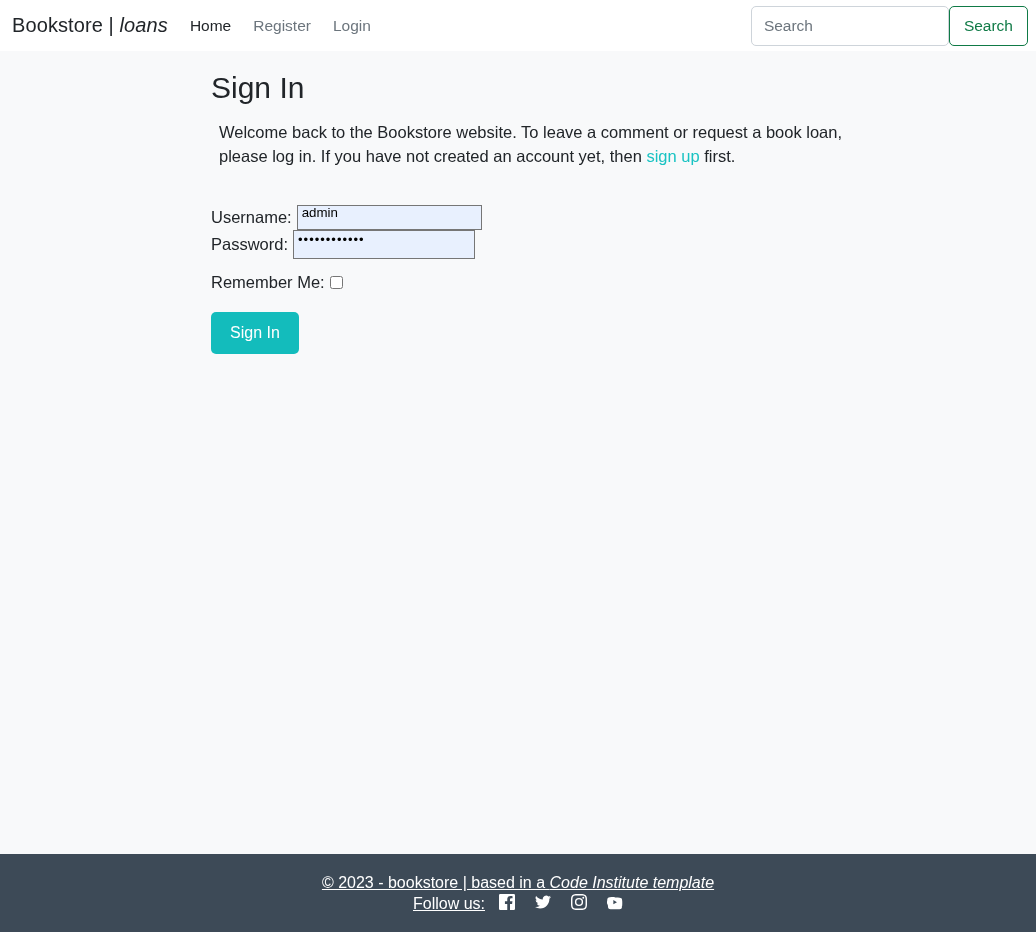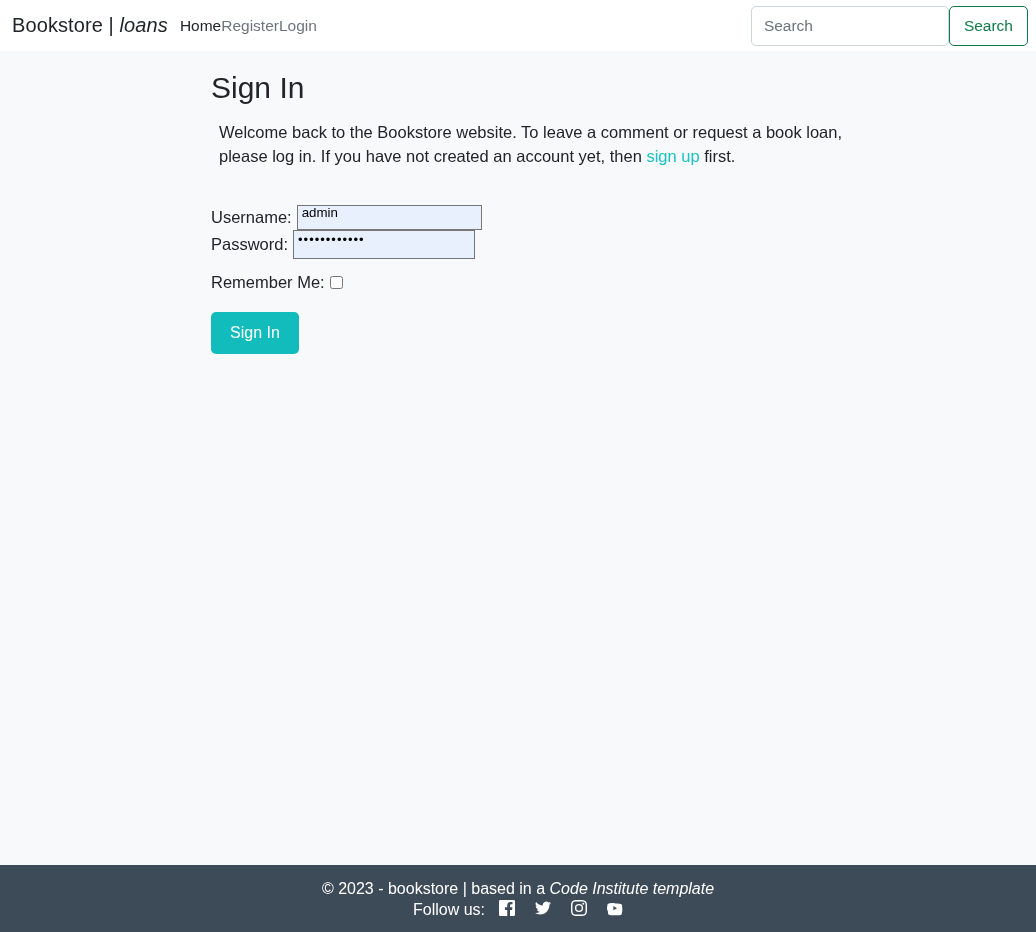--- a/index.html
+++ b/index.html
@@ -21,27 +21,28 @@
     display: flex;
     align-items: center;
     padding: 0 8px 0 12px;
     width: 100%;
   }
   .brand {
     font-size: 20px;
     color: #212529;
     letter-spacing: .1px;
     white-space: nowrap;
-    margin-right: 12px;
+    margin-right: 22px;
     text-decoration: none;
   }
   .brand .brand-em { font-style: italic; }
   .nav-links {
     display: flex;
     align-items: center;
+    gap: 22px;
     list-style: none;
     margin: 0;
     padding: 0;
   }
   .nav-link {
     font-size: 15.5px;
     color: #6c757d;
     text-decoration: none;
     white-space: nowrap;
   }
@@ -158,27 +159,28 @@
     cursor: pointer;
     line-height: 1.35;
   }
 
   
   .footer {
     position: absolute;
     left: 0;
     bottom: 0;
     width: 100%;
-    height: 67px;
+    height: 78px;
     background: #3d4a57;
     color: #ffffff;
     display: flex;
     flex-direction: column;
     align-items: center;
     justify-content: center;
+    text-decoration: underline;
   }
   .footer-line1 {
     font-size: 16px;
     line-height: 22px;
   }
   .footer-em { font-style: italic; }
   .footer-line2 {
     display: flex;
     align-items: center;
     font-size: 16px;

